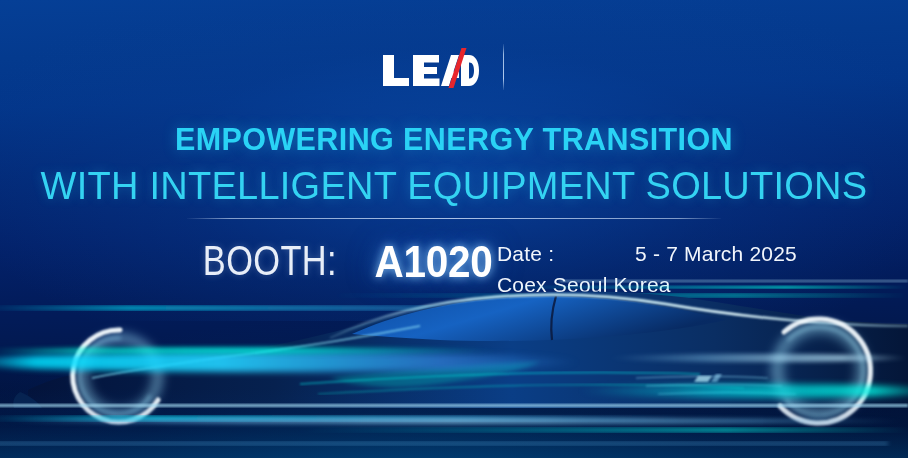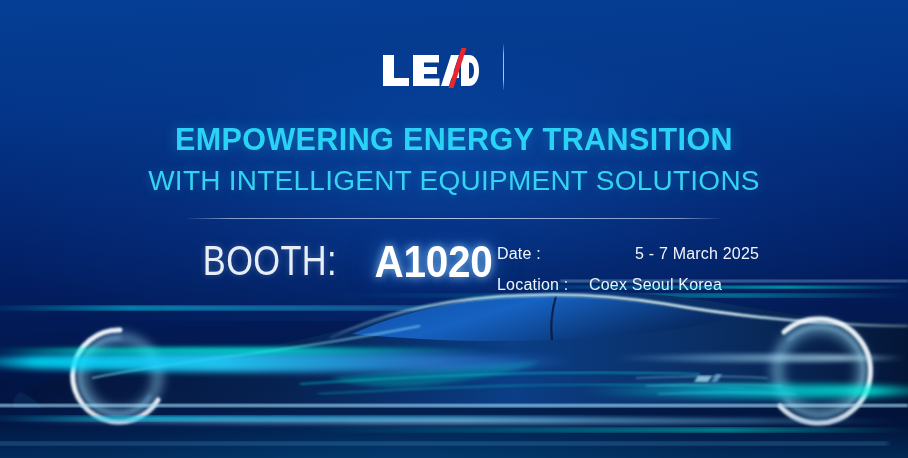--- a/index.html
+++ b/index.html
@@ -105,21 +105,21 @@
     font-size: 30.5px;
     font-weight: 700;
     letter-spacing: 0.4px;
     color: #2ad3f5;
     text-shadow: 0 0 14px rgba(40,200,245,0.38);
     white-space: nowrap;
   }
   .headline .line2 {
     display: block;
     margin-top: 12px;
-    font-size: 28px;
+    font-size: 38px;
     font-weight: 400;
     letter-spacing: 0.25px;
     color: #34d3f2;
     text-shadow: 0 0 11px rgba(40,200,245,0.30);
     white-space: nowrap;
   }
 
   
   .divider {
     position: absolute;
@@ -165,21 +165,21 @@
        0 0 20px rgba(90,170,255,0.55),
        0 0 36px rgba(50,130,230,0.35);
   }
 
   
   .details {
     position: absolute;
     top: 238px;
     left: 497px;
     color: #f2f6fc;
-    font-size: 16px;
+    font-size: 21px;
     line-height: 31px;
   }
   .details .row {
     display: flex;
     align-items: baseline;
     white-space: nowrap;
   }
   .details .key {
     width: 92px;
     flex: 0 0 92px;
@@ -327,21 +327,20 @@
     <span class="booth-label">BOOTH:</span>
     <span class="booth-number">A1020</span>
   </div>
 
   <div class="details">
     <div class="row date">
       <span class="key">Date :</span>
       <span class="val">5 - 7 March 2025</span>
     </div>
     <div class="row">
-      <span class="key">Location :</span>
       <span class="val">Coex Seoul Korea</span>
     </div>
   </div>
 
   <div class="car-stage">
     <svg width="908" height="200" viewBox="0 0 908 200" aria-hidden="true">
       <defs>
         <linearGradient id="bodyGrad" x1="0" y1="0" x2="1" y2="0">
           <stop offset="0%" stop-color="#03133b"></stop>
           <stop offset="28%" stop-color="#06214f"></stop>

